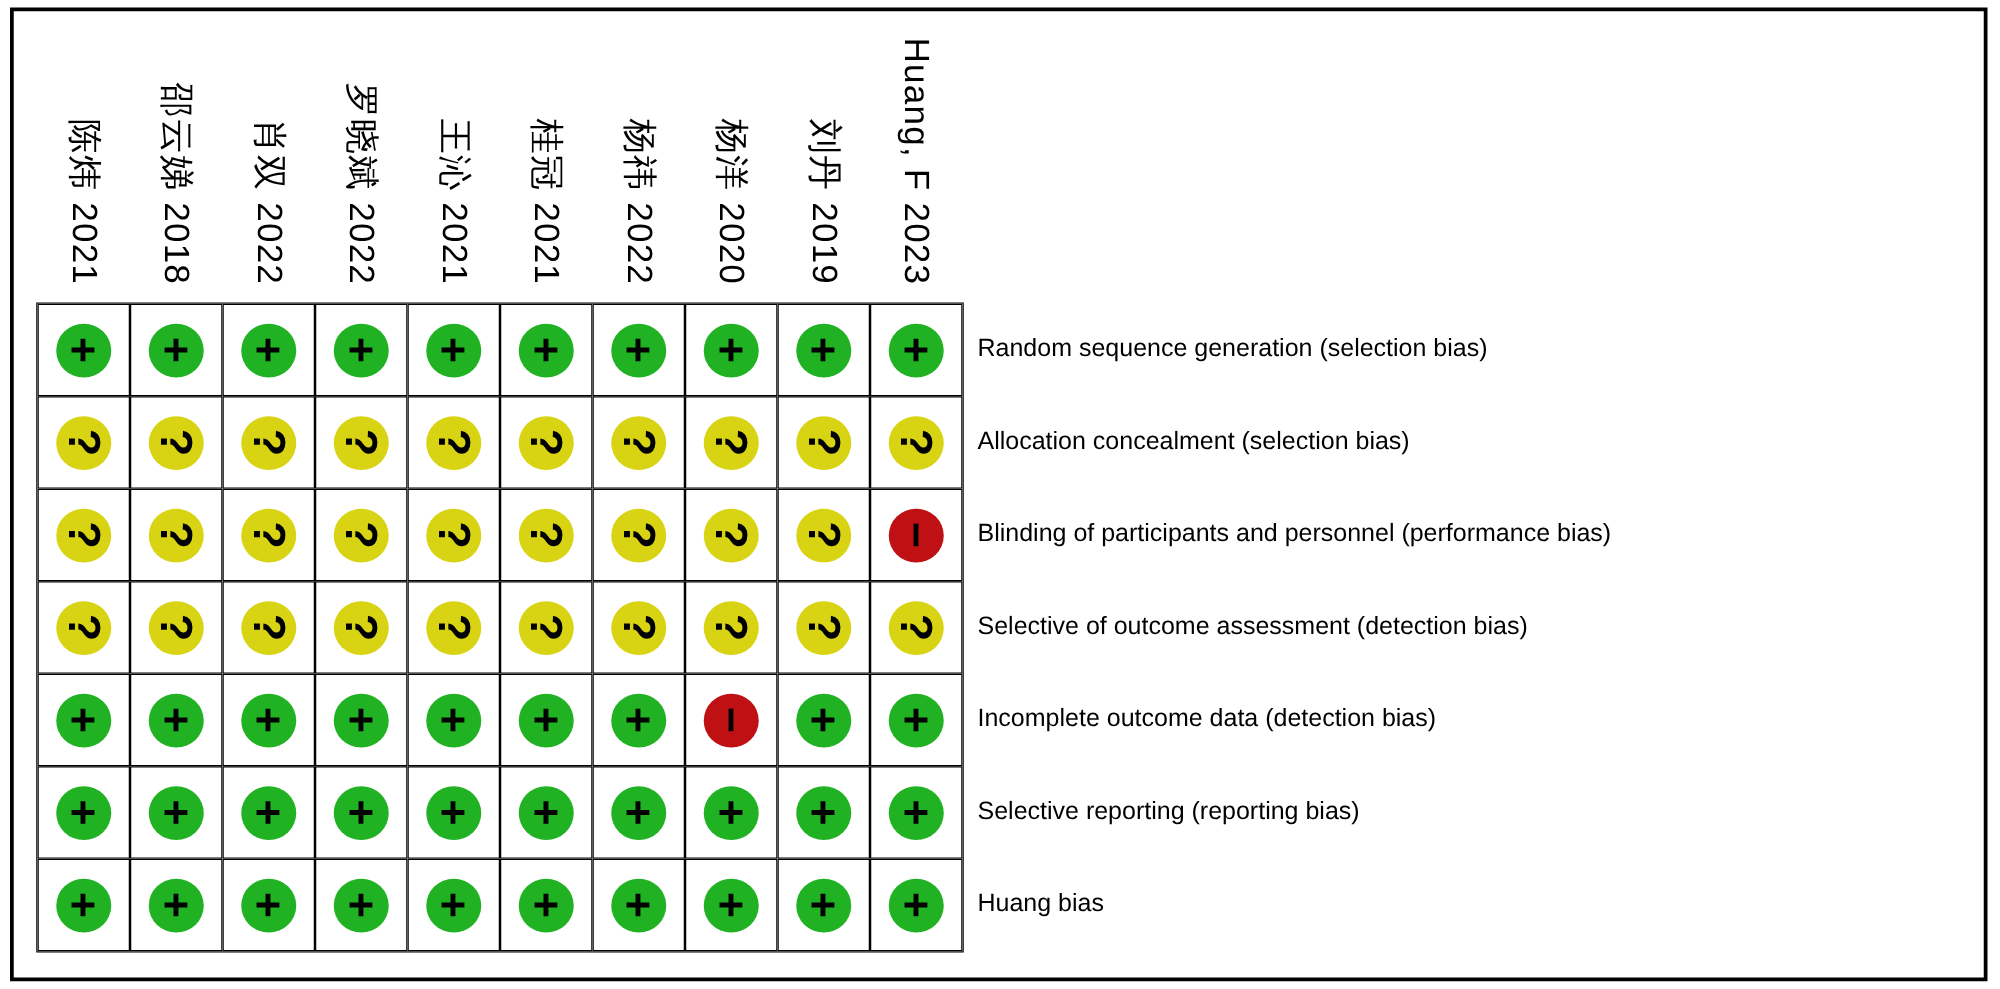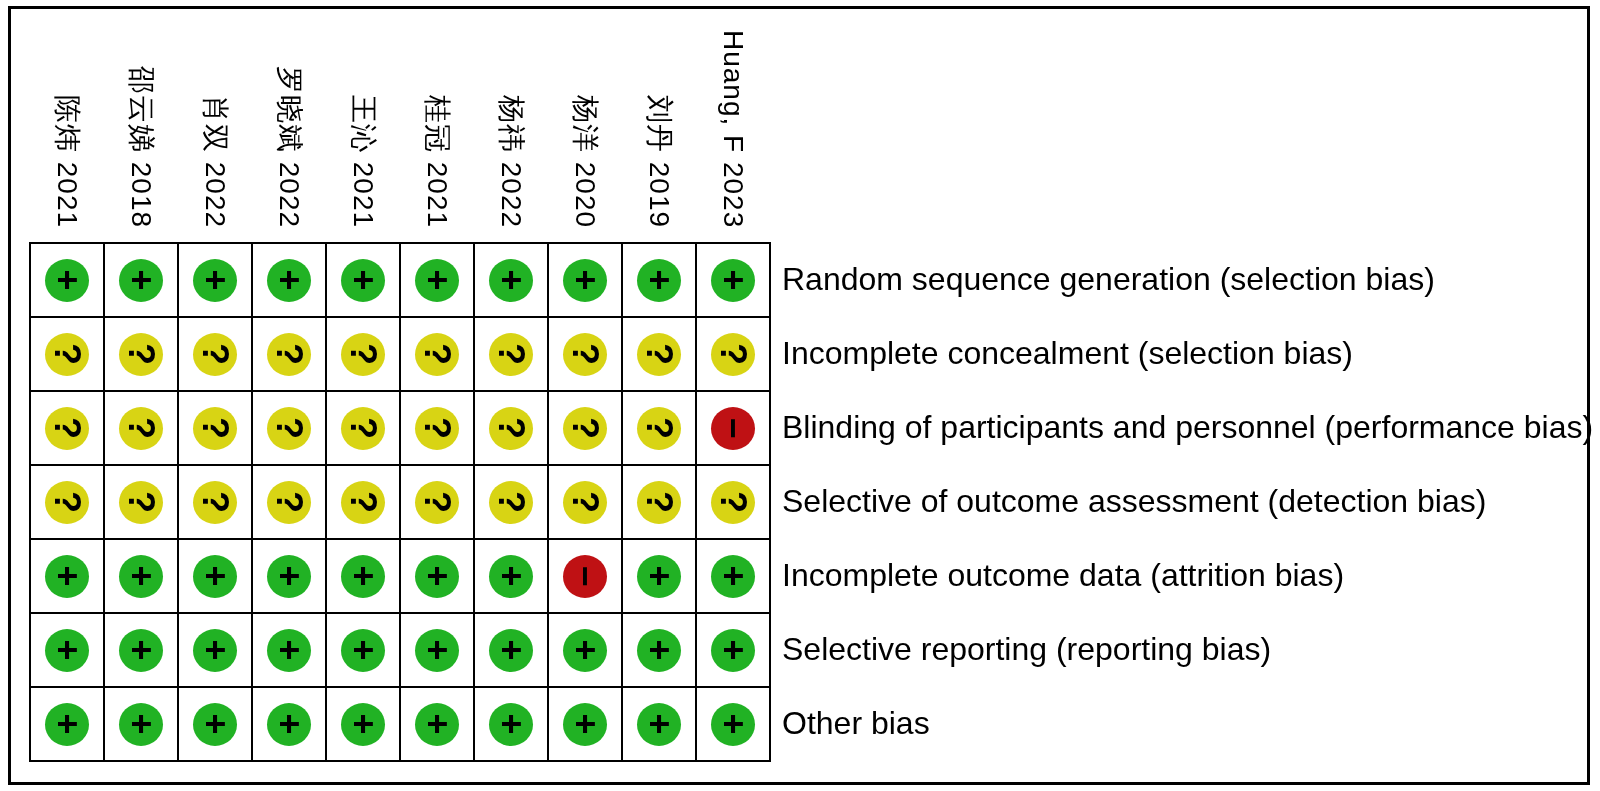--- a/index.html
+++ b/index.html
@@ -19,21 +19,21 @@
     display:grid;grid-template-columns:repeat(10,74px);grid-template-rows:repeat(7,74px);}
   .cell{box-sizing:border-box;border:1px solid #000;display:flex;
     align-items:center;justify-content:center;background:#fff;}
   .circle{width:44px;height:43px;border-radius:50%;display:flex;
     align-items:center;justify-content:center;}
   .sym{display:inline-block;font-size:36px;font-weight:bold;color:#000;
     transform:rotate(90deg);line-height:1;}
   
   .row-labels{position:absolute;left:782px;top:242px;width:810px;}
   .row-label{position:absolute;left:0;height:74px;display:flex;align-items:center;
-    font-size:32px;white-space:nowrap;text-align:center;}
+    font-size:20px;white-space:nowrap;text-align:center;}
 </style>
 </head>
 <body>
 
 <div class="figure">
   <div class="border-frame"></div>
   <div class="headers">
       <div class="col-header" style="left: 0px;">
         <span>陈炜 2021</span>
       </div>
@@ -412,20 +412,20 @@
         </div>
       </div>
       <div class="cell">
         <div class="circle" style="background: rgb(33, 178, 36);">
           <span class="sym">+</span>
         </div>
       </div>
     </div>
   <div class="row-labels">
       <div class="row-label" style="top: 0px;">Random sequence generation (selection bias)</div>
-      <div class="row-label" style="top: 74px;">Incomplete concealment (selection bias)</div>
+      <div class="row-label" style="top: 74px;">Allocation concealment (selection bias)</div>
       <div class="row-label" style="top: 148px;">Blinding of participants and personnel (performance bias)</div>
       <div class="row-label" style="top: 222px;">Selective of outcome assessment (detection bias)</div>
-      <div class="row-label" style="top: 296px;">Incomplete outcome data (attrition bias)</div>
+      <div class="row-label" style="top: 296px;">Incomplete outcome data (detection bias)</div>
       <div class="row-label" style="top: 370px;">Selective reporting (reporting bias)</div>
-      <div class="row-label" style="top: 444px;">Other bias</div>
+      <div class="row-label" style="top: 444px;">Huang bias</div>
     </div>
 </div>
 
 </body></html>

